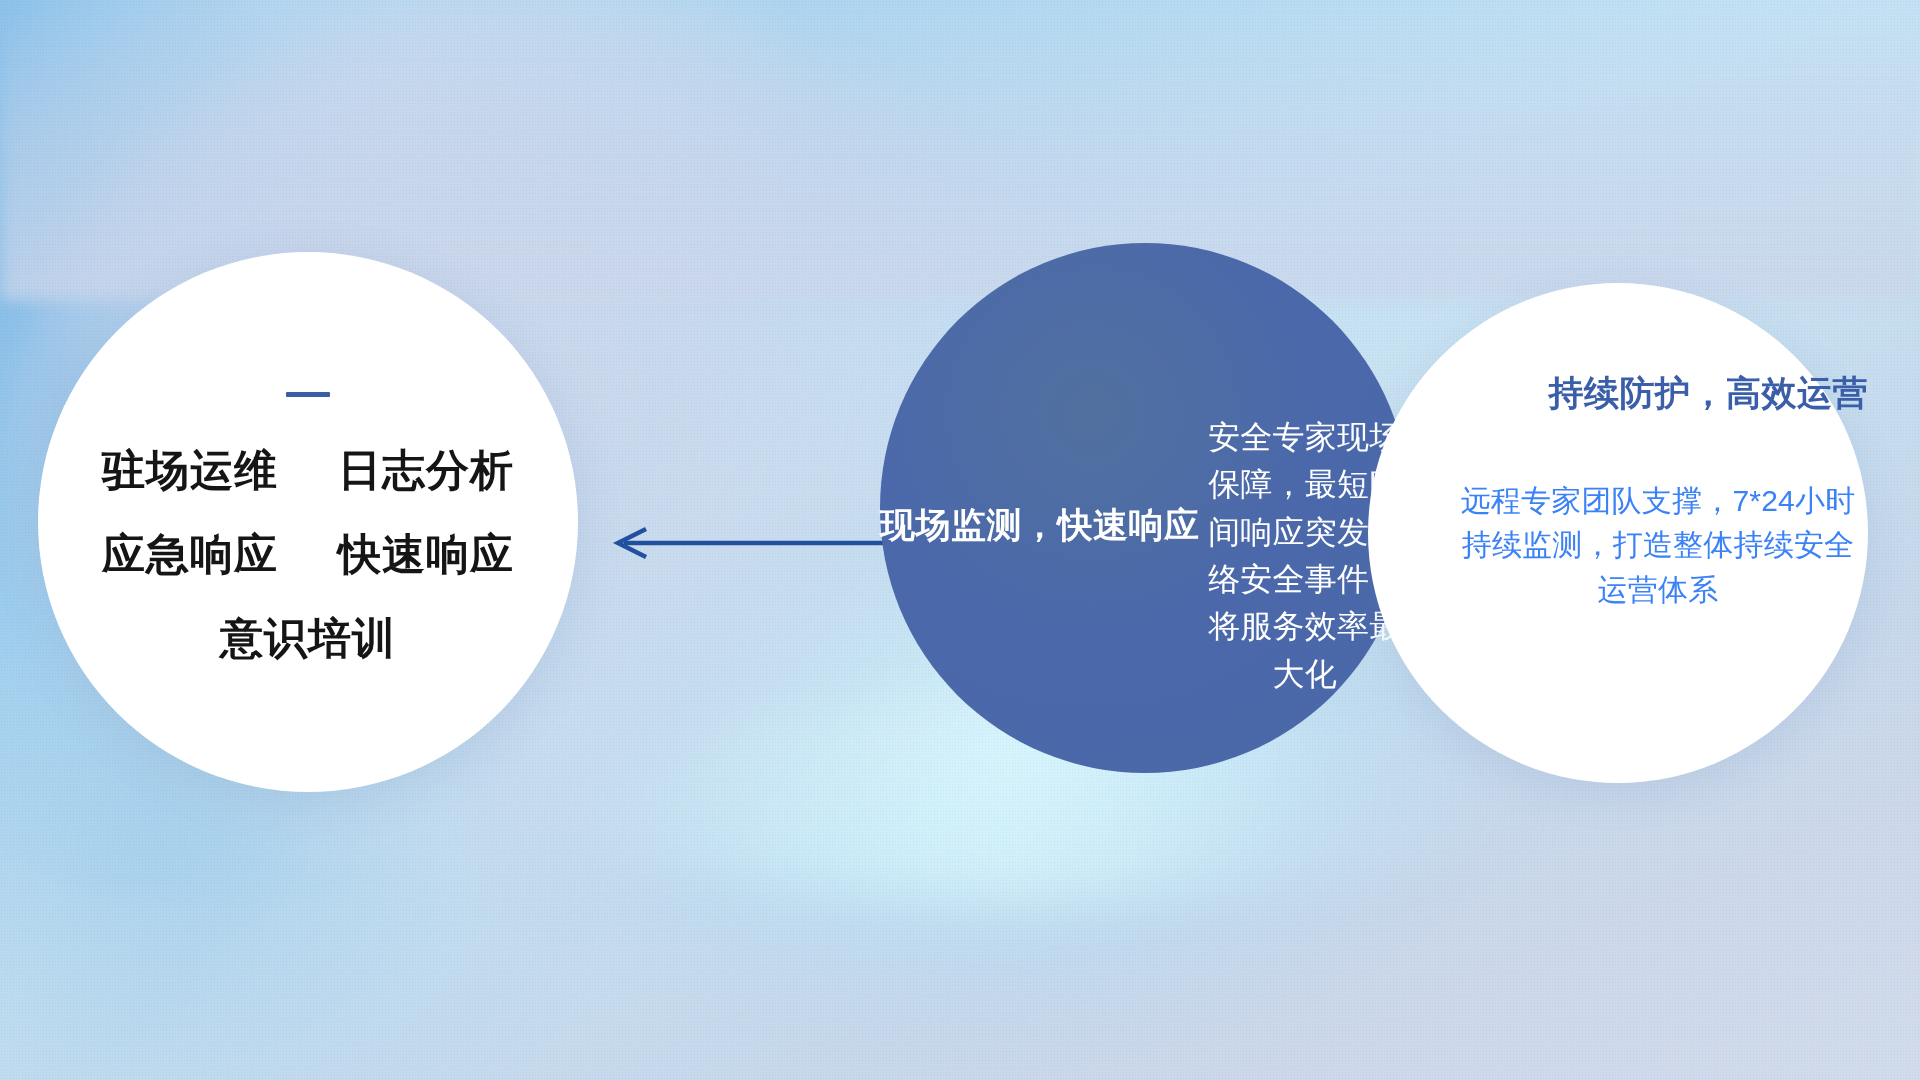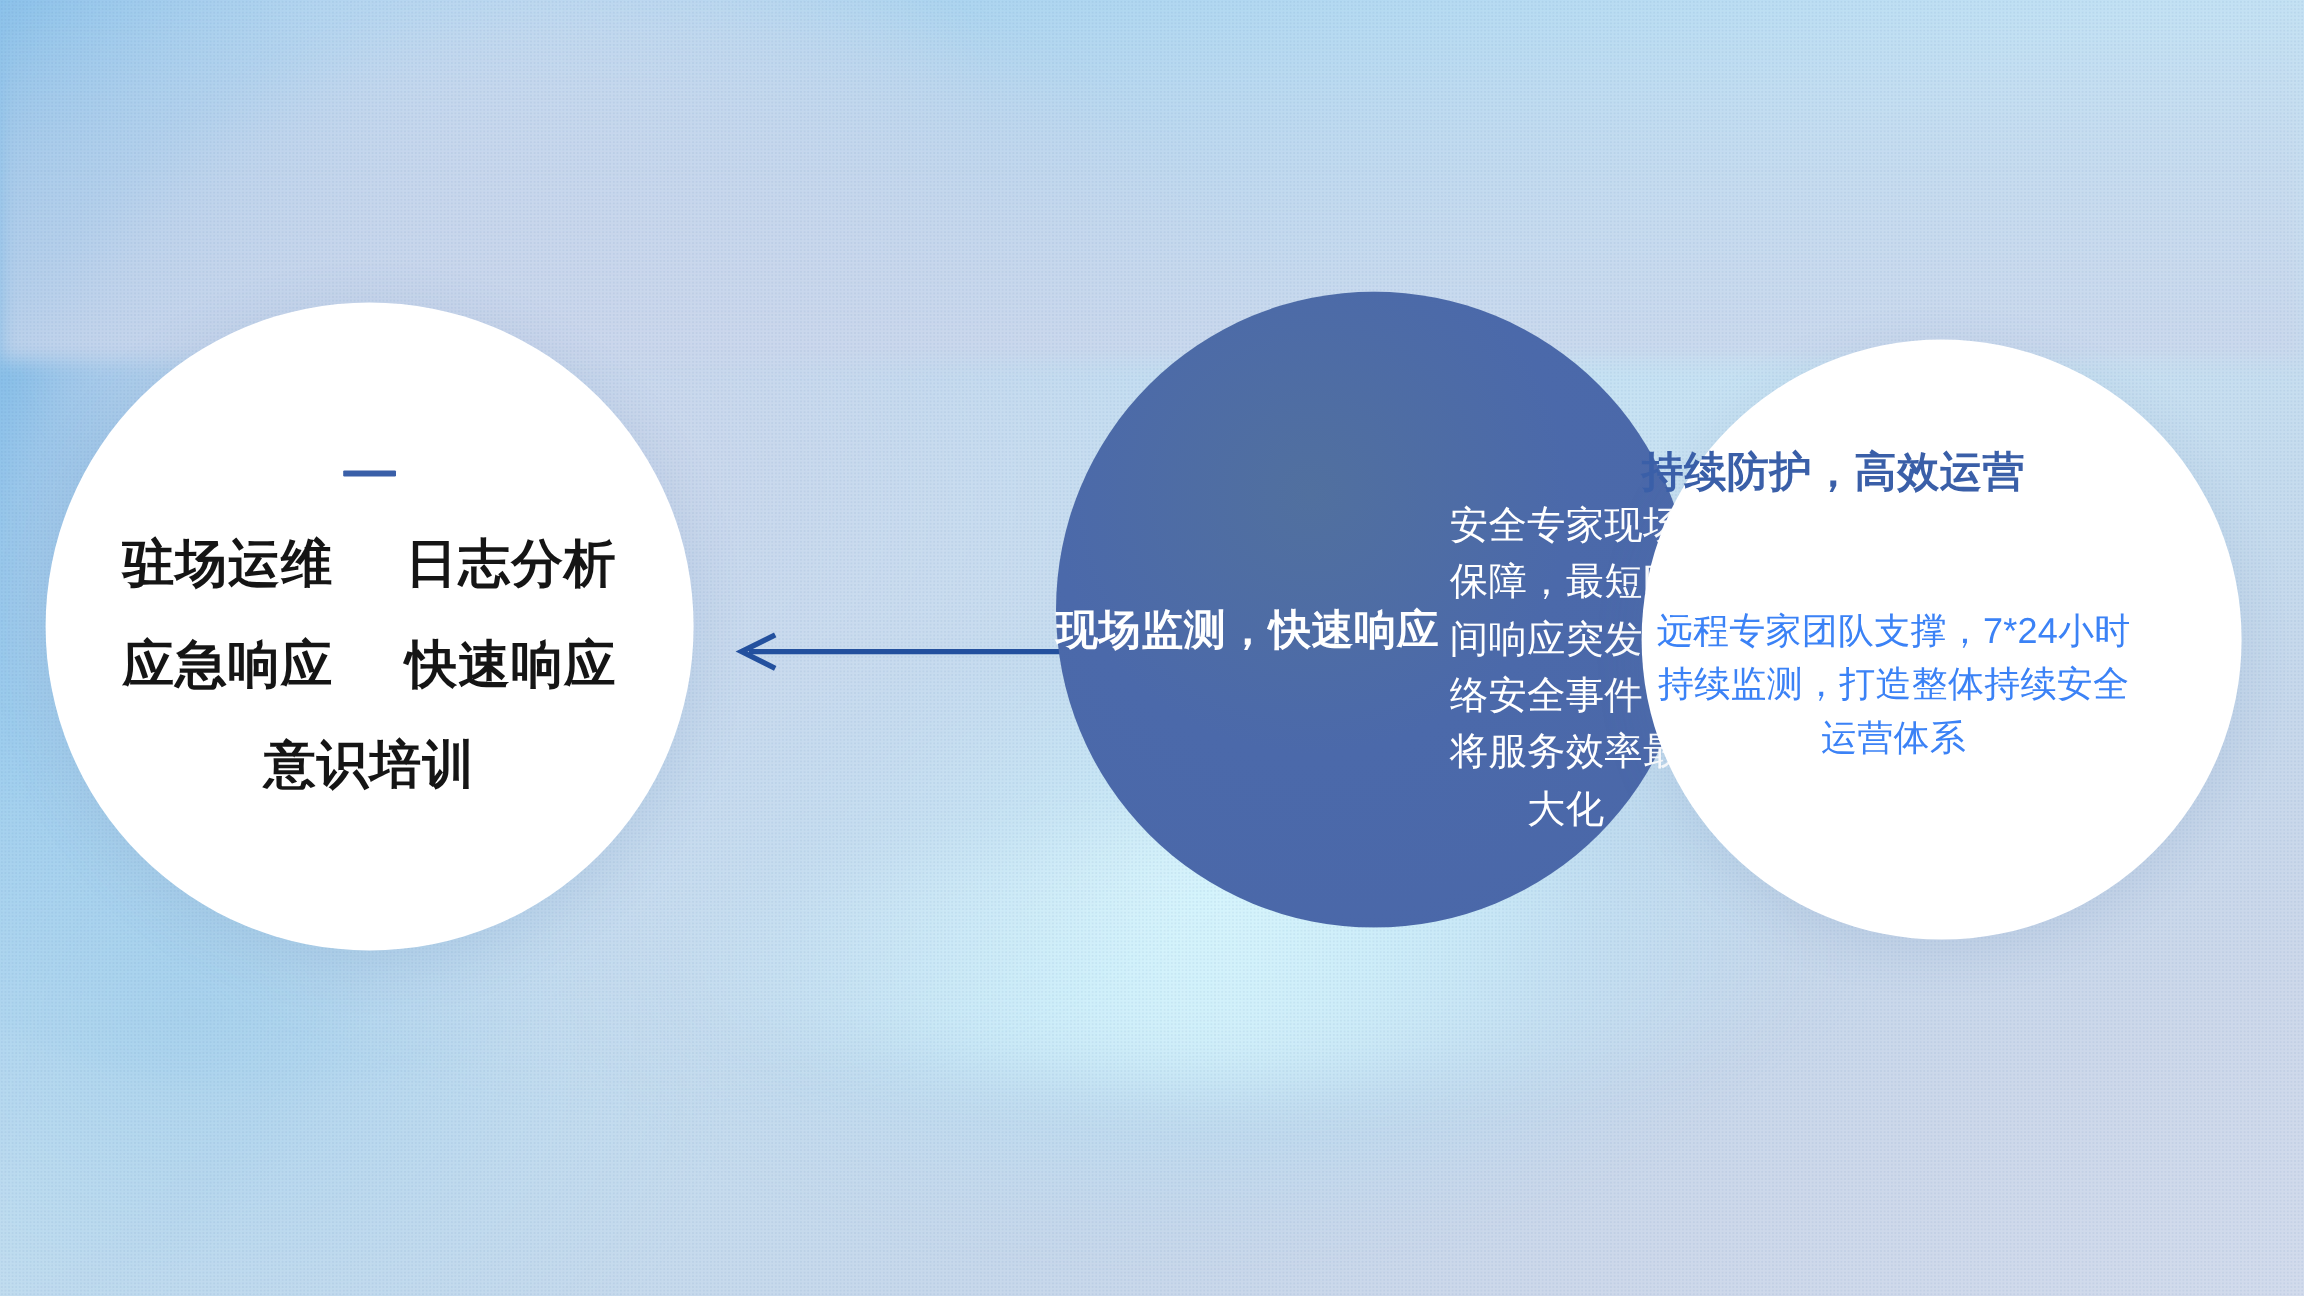--- a/index.html
+++ b/index.html
@@ -148,21 +148,21 @@
   }
 
   
   #circle-right {
     left:1368px; top:283px; width:500px; height:500px;
     background:#ffffff;
     box-shadow:0 10px 42px rgba(90,130,180,0.14);
   }
   #circle-right .inner {
     position:absolute; inset:0; display:flex; flex-direction:column;
-    align-items:flex-start; justify-content:flex-start; padding-top:87px;gap:26px;
+    align-items:flex-end; justify-content:flex-start; padding-top:87px;
   }
   .right-title {
     font-size:35px; font-weight:bold; color:#3a5fa8;
     letter-spacing:0.5px; white-space:nowrap; margin-bottom:62px;
   }
   .right-body {
     font-size:30px; color:#3b82f6; line-height:1.48;
     text-align:center; width:420px; letter-spacing:0.2px;
   }
 

